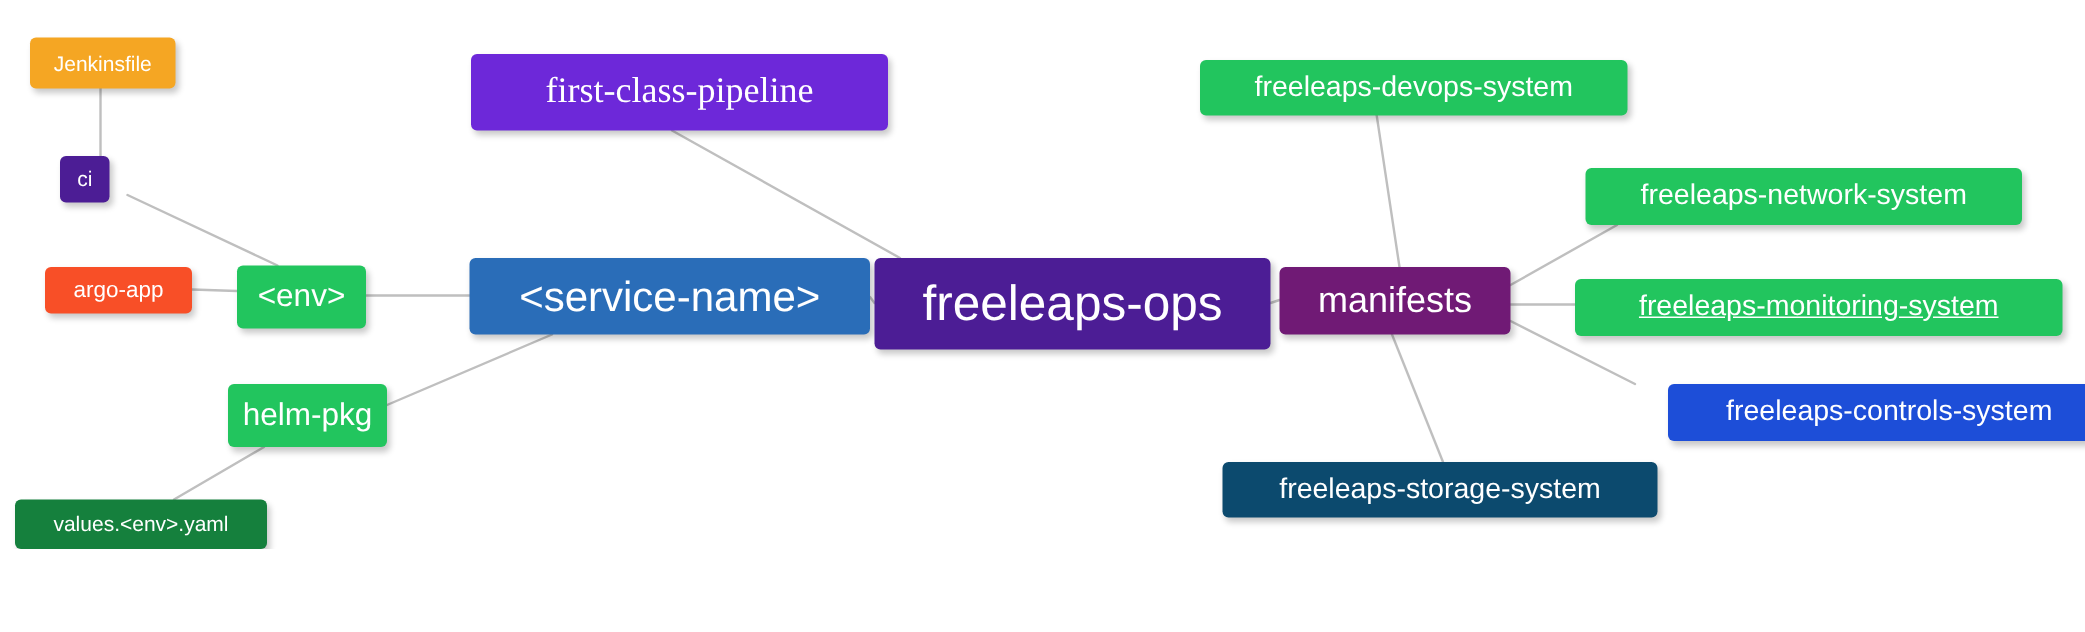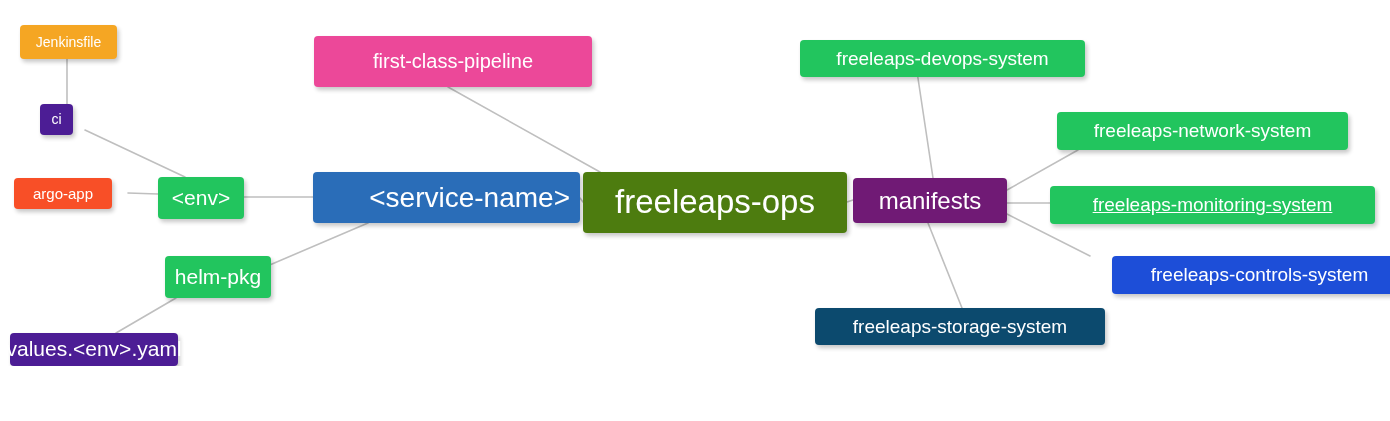--- a/index.html
+++ b/index.html
@@ -69,39 +69,39 @@
       <line x1="1007" y1="214" x2="1090" y2="256" stroke="#bfbfbf" stroke-width="1.6" stroke-linecap="round"></line>
       <line x1="928" y1="223" x2="962" y2="308" stroke="#bfbfbf" stroke-width="1.6" stroke-linecap="round"></line>
     </svg>
   <div id="node-layer">
       <div class="node" style="left: 20px; top: 25px; width: 97px; height: 34px; background: rgb(245, 166, 35); font-size: 14px;">
         <span class="node-label">Jenkinsfile</span>
       </div>
       <div class="node" style="left: 40px; top: 104px; width: 33px; height: 31px; background: #4c1d95; font-size: 14px;">
         <span class="node-label">ci</span>
       </div>
-      <div class="node" style="left: 14px; top: 178px; width: 98px; height: 31px; background: rgb(248, 79, 39); font-size: 15px;">
+      <div class="node" style="left: 30px; top: 178px; width: 98px; height: 31px; background: rgb(248, 79, 39); font-size: 15px;">
         <span class="node-label">argo-app</span>
       </div>
       <div class="node" style="left: 158px; top: 177px; width: 86px; height: 42px; background: rgb(34, 197, 94); font-size: 21px; text-align: center;">
         <span class="node-label">&lt;env&gt;</span>
       </div>
-      <div class="node" style="left: 152px; top: 256px; width: 106px; height: 42px; background: rgb(34, 197, 94); font-size: 21px; margin-left: 13px;">
+      <div class="node" style="left: 152px; top: 256px; width: 106px; height: 42px; background: rgb(34, 197, 94); font-size: 21px;">
         <span class="node-label">helm-pkg</span>
       </div>
-      <div class="node" style="left: 10px; top: 333px; width: 168px; height: 33px; background: #4c1d95; font-size: 21px;">
+      <div class="node" style="left: 10px; top: 333px; width: 168px; height: 33px; background: #15803d; font-size: 14px;">
         <span class="node-label">values.&lt;env&gt;.yaml</span>
       </div>
-      <div class="node" style="left: 314px; top: 36px; width: 278px; height: 51px; background: #ec4899; font-size: 20px;">
+      <div class="node" style="left: 314px; top: 36px; width: 278px; height: 51px; background: #6d28d9; font-size: 24px; font-family: Liberation Serif, serif;">
         <span class="node-label">first-class-pipeline</span>
       </div>
-      <div class="node" style="left: 313px; top: 172px; width: 267px; height: 51px; background: rgb(42, 109, 184); font-size: 28px; justify-content: flex-end;">
+      <div class="node" style="left: 313px; top: 172px; width: 267px; height: 51px; background: rgb(42, 109, 184); font-size: 28px;">
         <span class="node-label">&lt;service-name&gt;</span>
       </div>
-      <div class="node" style="left: 583px; top: 172px; width: 264px; height: 61px; background: #4d7c0f; font-size: 33px;">
+      <div class="node" style="left: 583px; top: 172px; width: 264px; height: 61px; background: #4c1d95; font-size: 33px;">
         <span class="node-label">freeleaps-ops</span>
       </div>
       <div class="node" style="left: 853px; top: 178px; width: 154px; height: 45px; background: #701a75; font-size: 24px;">
         <span class="node-label">manifests</span>
       </div>
       <div class="node" style="left: 800px; top: 40px; width: 285px; height: 37px; background: rgb(34, 197, 94); font-size: 19px;">
         <span class="node-label">freeleaps-devops-system</span>
       </div>
       <div class="node" style="left: 1057px; top: 112px; width: 291px; height: 38px; background: rgb(34, 197, 94); font-size: 19px; text-align: right;">
         <span class="node-label">freeleaps-network-system</span>

